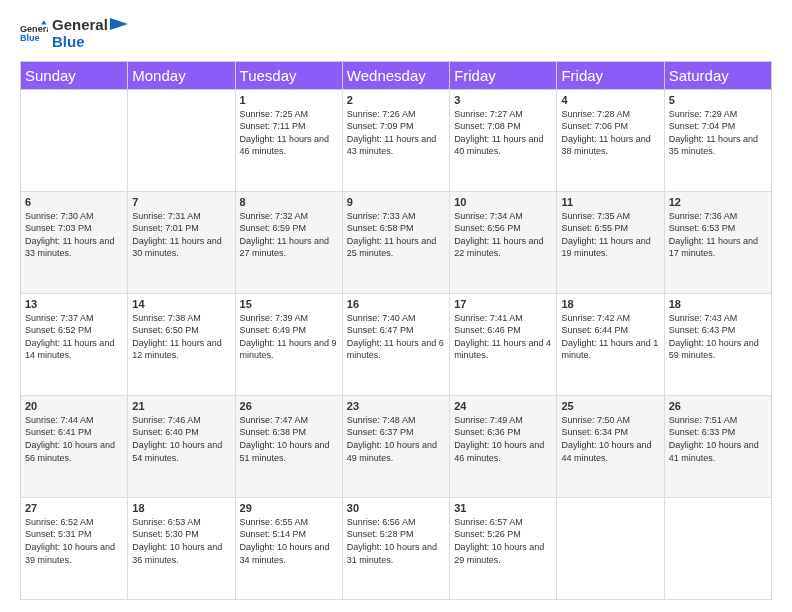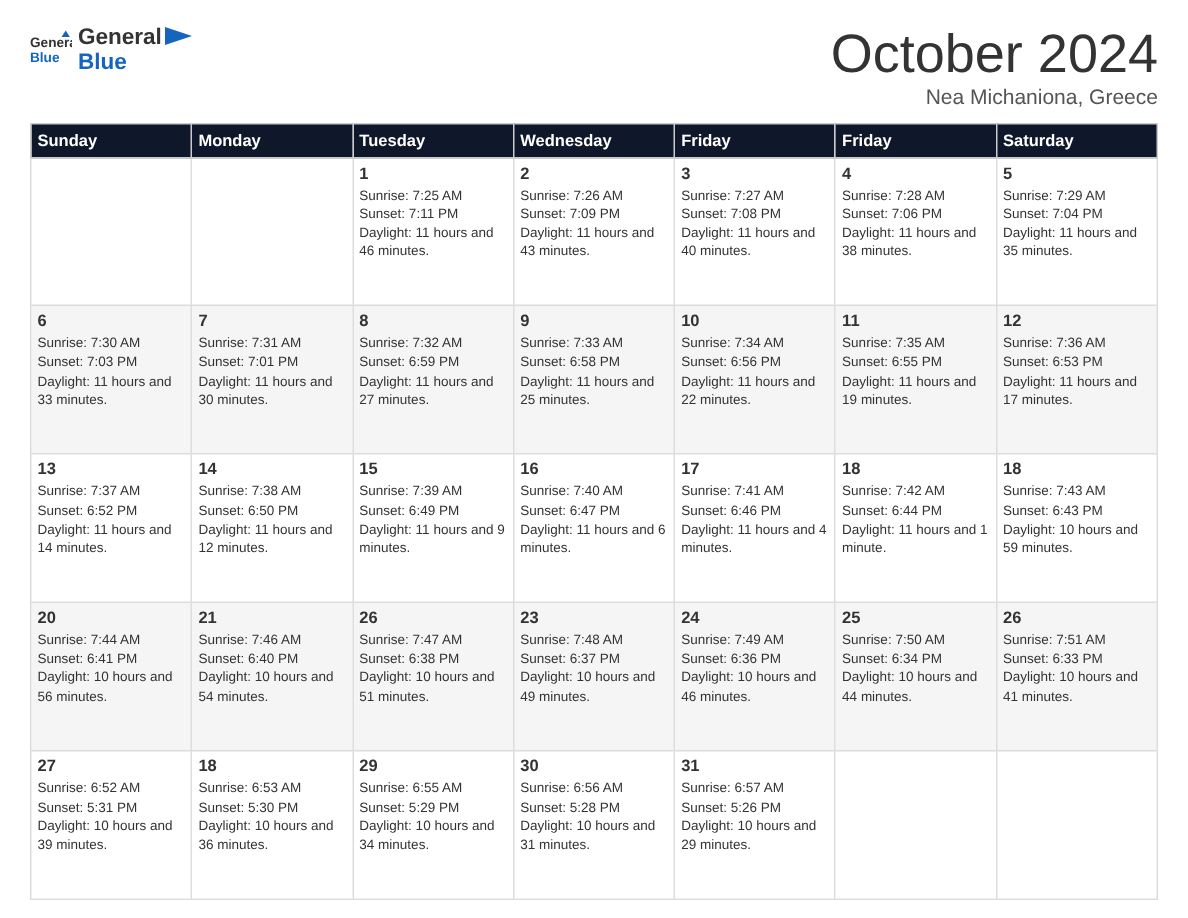--- a/index.html
+++ b/index.html
@@ -46,24 +46,24 @@
       color: #555;
     }
     .calendar {
       flex: 1;
       border: 1px solid #ccc;
       border-collapse: collapse;
       width: 100%;
       table-layout: fixed;
     }
     .calendar th {
-      background: #0f172a;
+      background: #8b5cf6;
       color: #fff;
-      font-size: 11px;
-      font-weight: bold;
+      font-size: 15px;
+      font-weight: normal;
       padding: 5px 4px;
       text-align: left;
       border: 1px solid #ccc;
     }
     .calendar td {
       vertical-align: top;
       font-size: 9.5px;
       color: #333;
       padding: 4px 4px 4px 4px;
       border: 1px solid #ddd;
@@ -97,24 +97,20 @@
         <polygon points="36,8 44,8 40,2" fill="#1565c0" transform="translate(-6, 0)"></polygon>
       </svg>
       <div style="display:flex;flex-direction:column;line-height:1.15;">
         <span style="font-size:15px;font-weight:bold;color:#333;">General</span>
         <span style="font-size:15px;font-weight:bold;color:#1565c0;">Blue</span>
       </div>
       <svg width="18" height="22" viewBox="0 0 18 22" style="margin-left:-2px;margin-top:-8px;">
         <polygon points="0,0 18,6 0,12" fill="#1565c0"></polygon>
       </svg>
     </div>
-    <div class="title-block">
-      <div class="month-title">October 2024</div>
-      <div class="subtitle">Nea Michaniona, Greece</div>
-    </div>
   </div>
 
   <table class="calendar">
     <thead>
       <tr>
         <th>Sunday</th>
         <th>Monday</th>
         <th>Tuesday</th>
         <th>Wednesday</th>
         <th>Friday</th>
@@ -298,21 +294,21 @@
           </td>
           <td class="row-normal">
             <span class="day-num">18</span>
             <div class="day-info">Sunrise: 6:53 AM
 Sunset: 5:30 PM
 Daylight: 10 hours and 36 minutes.</div>
           </td>
           <td class="row-normal">
             <span class="day-num">29</span>
             <div class="day-info">Sunrise: 6:55 AM
-Sunset: 5:29 PM
+Sunset: 5:14 PM
 Daylight: 10 hours and 34 minutes.</div>
           </td>
           <td class="row-normal">
             <span class="day-num">30</span>
             <div class="day-info">Sunrise: 6:56 AM
 Sunset: 5:28 PM
 Daylight: 10 hours and 31 minutes.</div>
           </td>
           <td class="row-normal">
             <span class="day-num">31</span>

